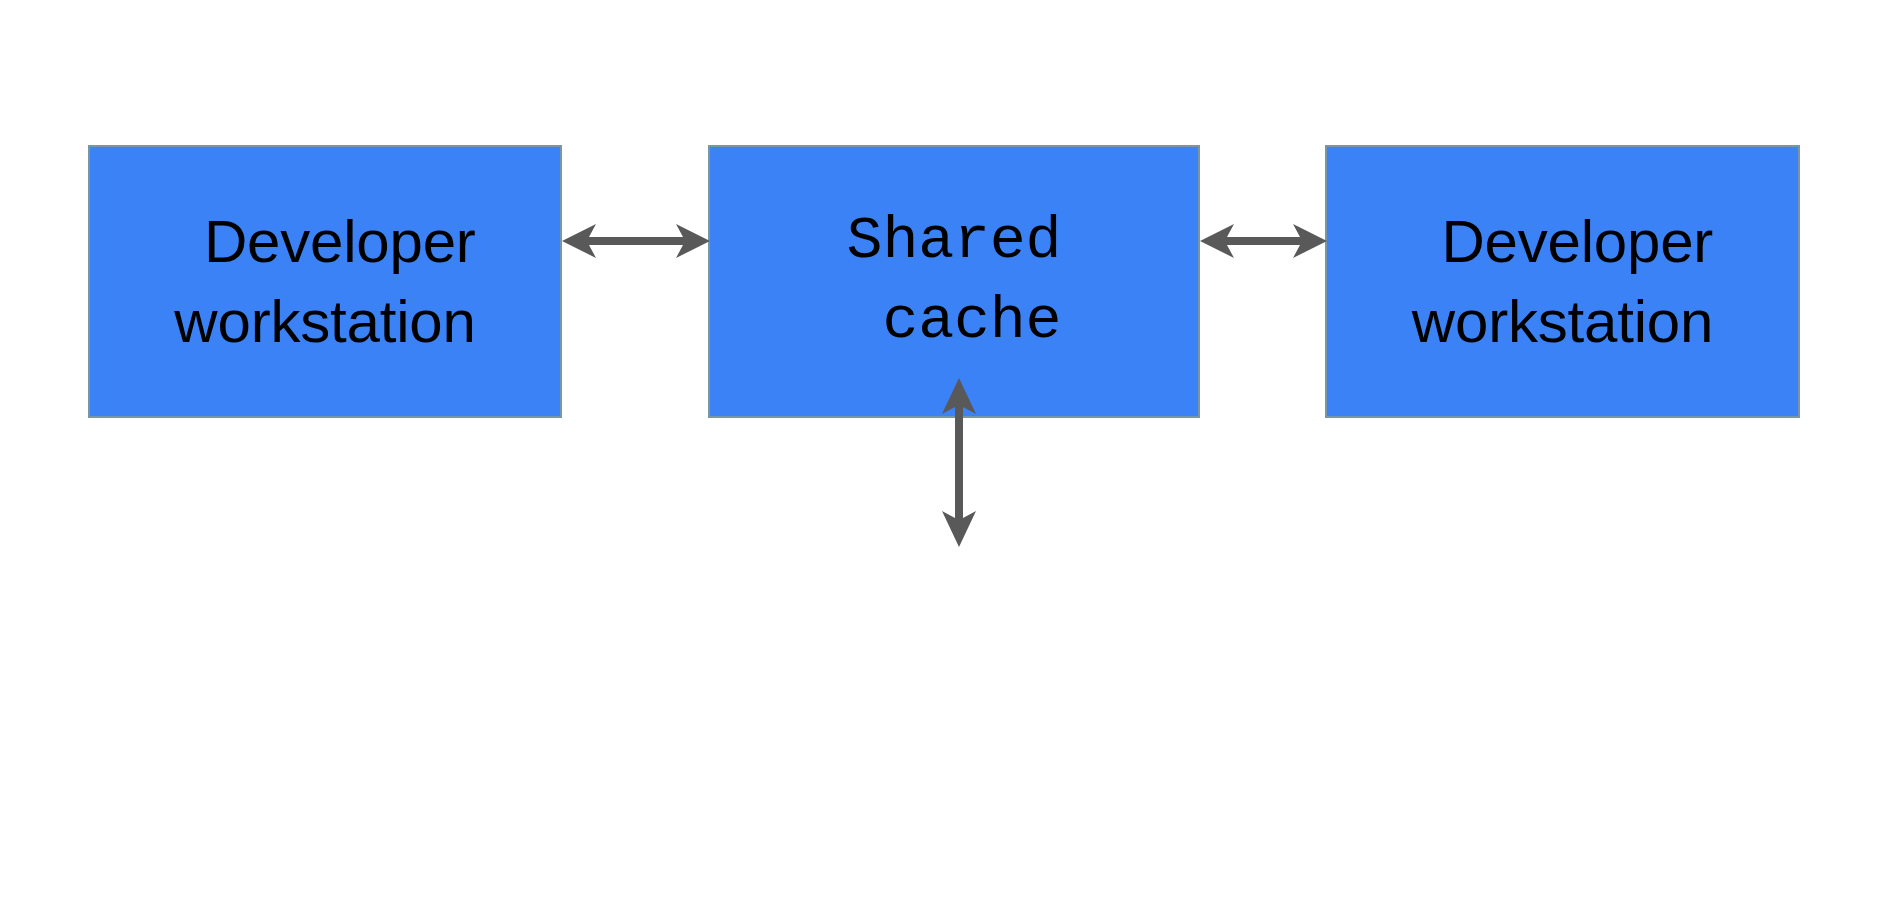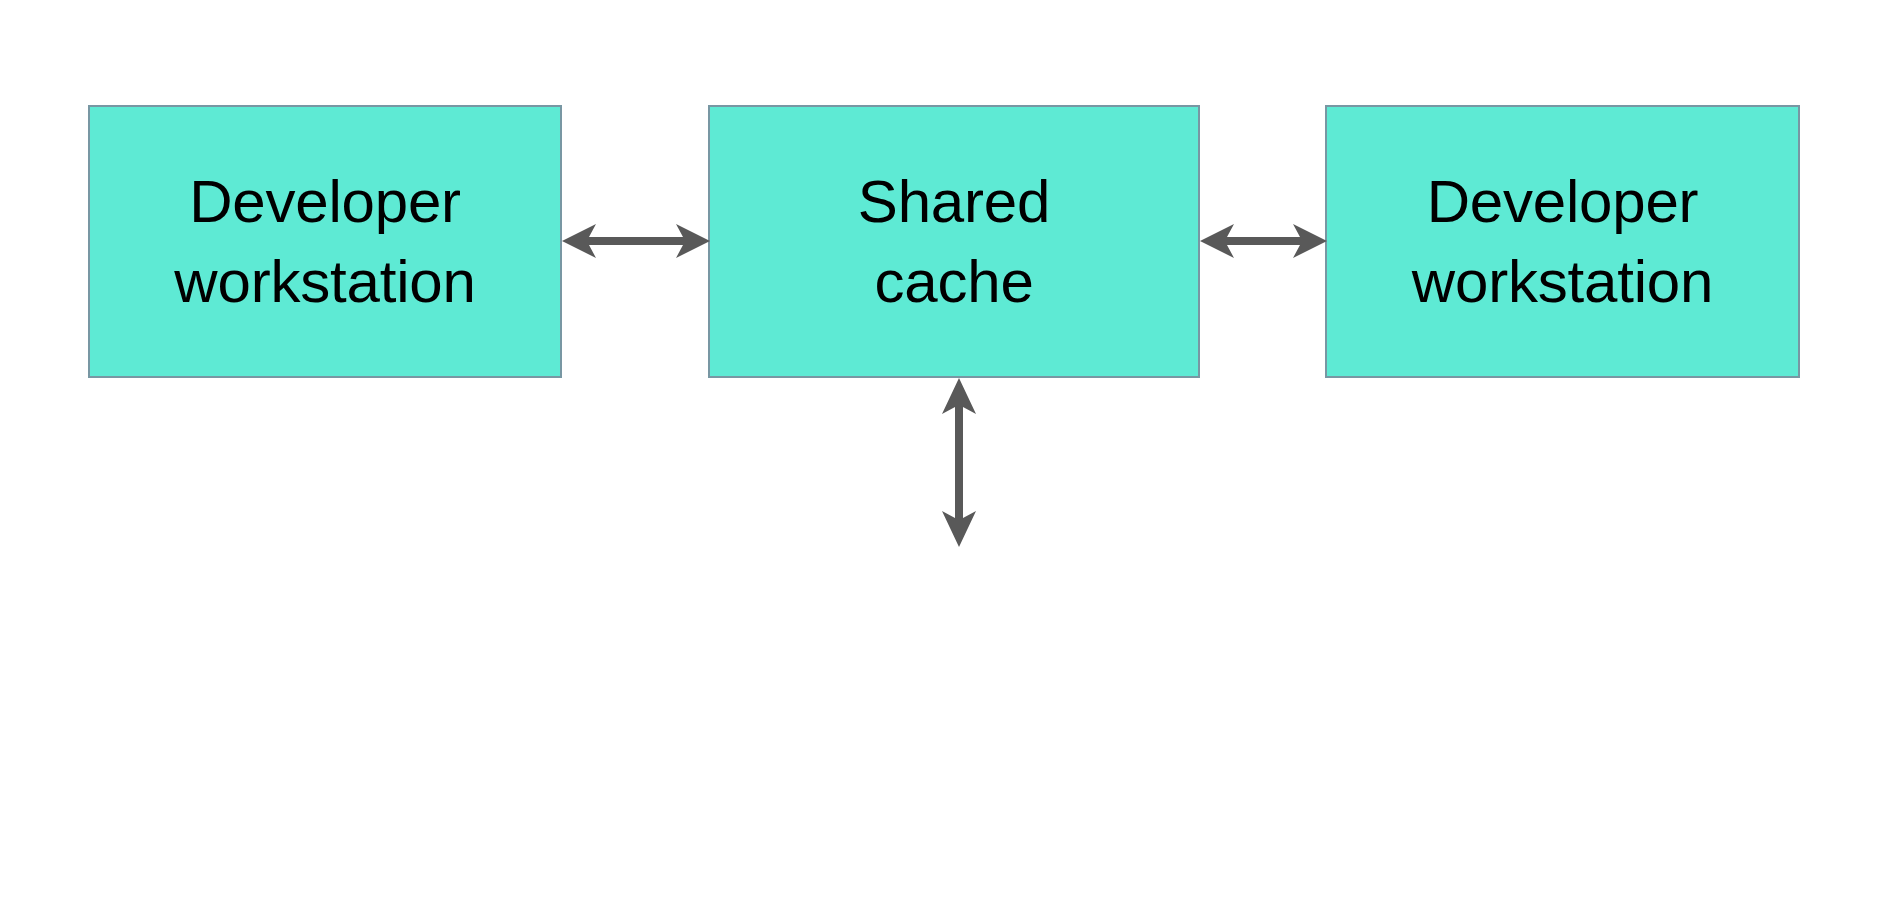--- a/index.html
+++ b/index.html
@@ -18,40 +18,41 @@
     width: 1900px;
     height: 922px;
     background: #ffffff;
     overflow: hidden;
   }
 
   
   .node {
     position: absolute;
     box-sizing: border-box;
-    background: #5eead4;
+    background: #3b82f6;
     border: 2px solid #7897a3;
     display: flex;
     align-items: center;
     justify-content: center;
-    text-align: center;
+    text-align: right;
+    margin-top: 40px;
   }
 
   .node-label {
     font-size: 60px;
     line-height: 1.33;
     color: #000000;
     font-weight: 400;
     letter-spacing: -0.2px;
     white-space: pre-line;
     padding: 0 4px;
   }
 
   #node-dev-left  { left: 88px;  top: 105px; width: 474px; height: 273px; }
-  #node-cache     { left: 708px; top: 105px; width: 492px; height: 273px; }
+  #node-cache     { left: 708px; top: 105px; width: 492px; height: 273px; font-family: Liberation Mono, monospace; }
   #node-dev-right { left: 1325px;top: 105px; width: 475px; height: 273px; }
   #node-ci        { left: 708px; top: 545px; width: 492px; height: 275px; }
 
   #node-dev-right .node-label { white-space: pre; }
 
   
   .connector {
     position: absolute;
     overflow: visible;
   }

